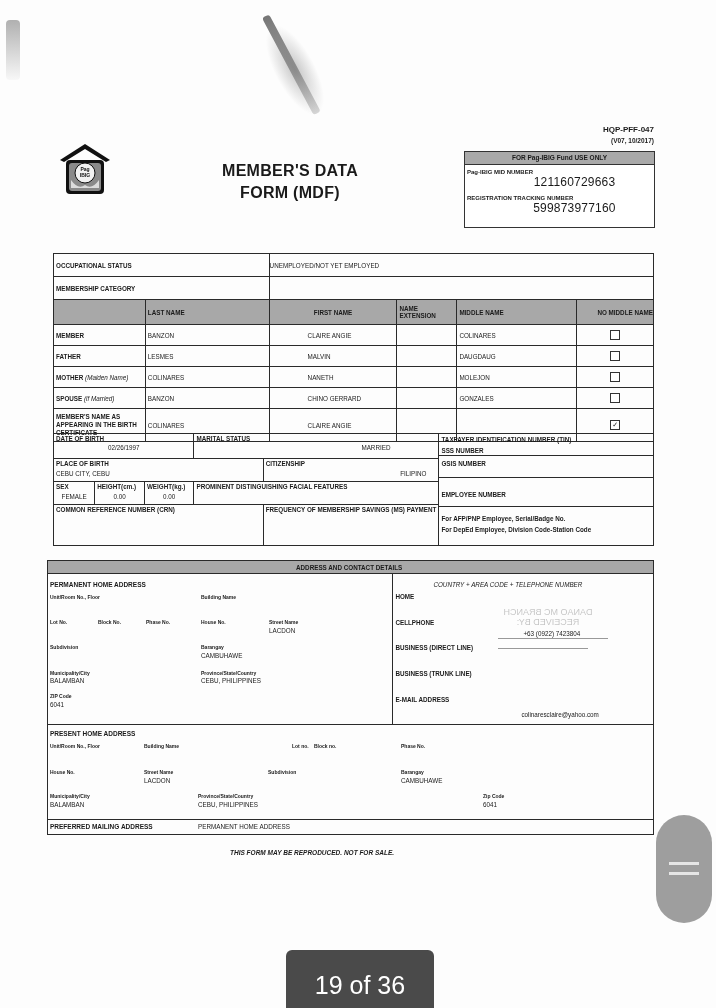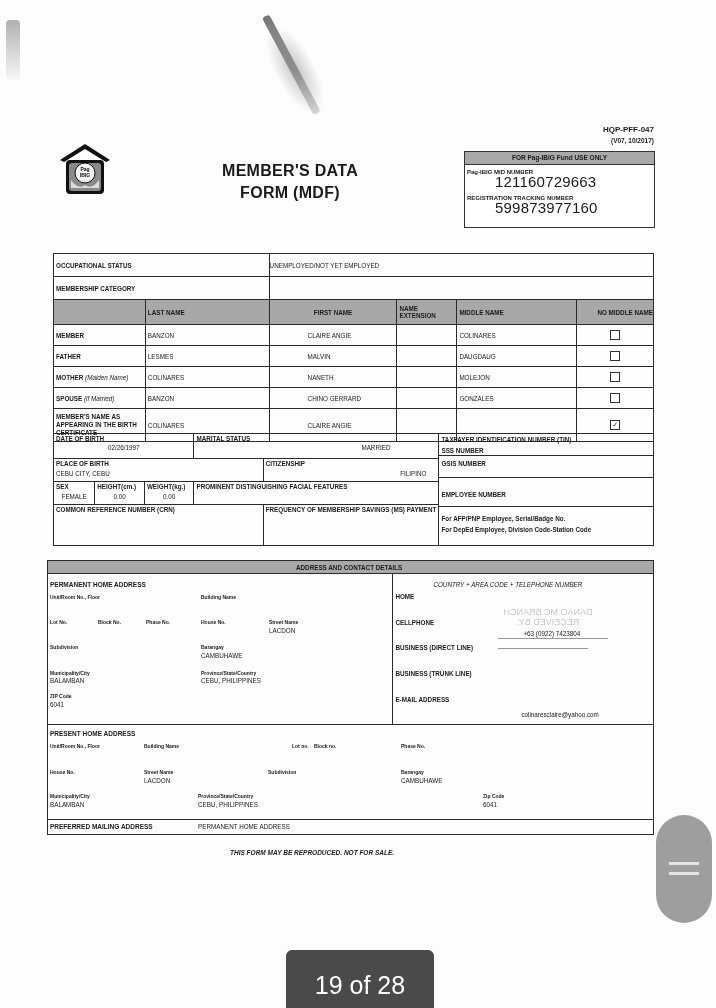--- a/index.html
+++ b/index.html
@@ -41,21 +41,21 @@
 
   .usebox {
     left:464px; top:151px; width:189px; height:75px;
     border:1px solid #333; background:#fff;
   }
   .usebox .hd {
     height:12px; background:#a9a9a9; border-bottom:1px solid #333;
     font-size:6.5px; font-weight:bold; text-align:center; line-height:12px;
   }
   .usebox .lbl { font-size:6px; font-weight:bold; padding-left:2px; margin-top:4px; }
-  .usebox .val { font-size:15px; padding-left:30px; letter-spacing:.2px; line-height:14px; }
+  .usebox .val { font-size:12px; text-align:center; padding-left:30px; letter-spacing:.2px; line-height:14px; }
 
   
   table { border-collapse:collapse; position:absolute; }
   td { border:1px solid #2a2a2a; padding:0 2px; vertical-align:middle; font-size:6.3px; }
   .b { font-weight:bold; }
   .gray { background:#a8a8a8; }
   .chk {
     display:inline-block; width:8px; height:8px; border:1px solid #333; background:#fff;
     font-size:7px; line-height:8px; text-align:center;
   }
@@ -330,13 +330,13 @@
     </table>
 
   <div class="abs note">THIS FORM MAY BE REPRODUCED. NOT FOR SALE.</div>
 </div>
 
 <div class="abs handle">
   <span>
     <i style="top:47px"></i><i style="top:57px"></i>
   </span>
 </div>
-<div class="abs pager">19 of 28</div>
+<div class="abs pager">19 of 36</div>
 
 </body></html>

